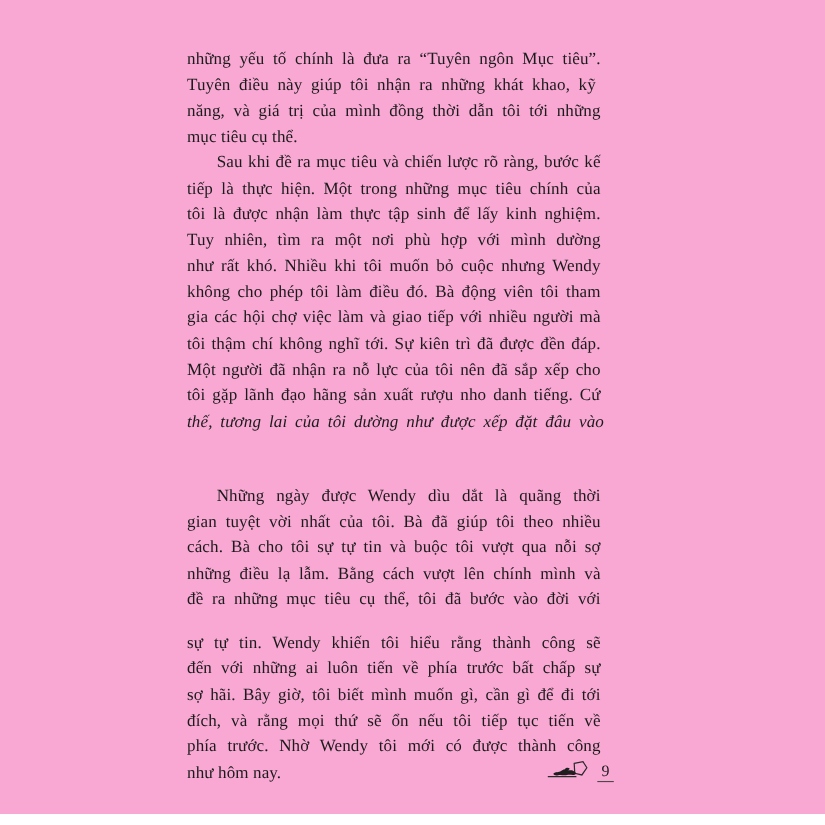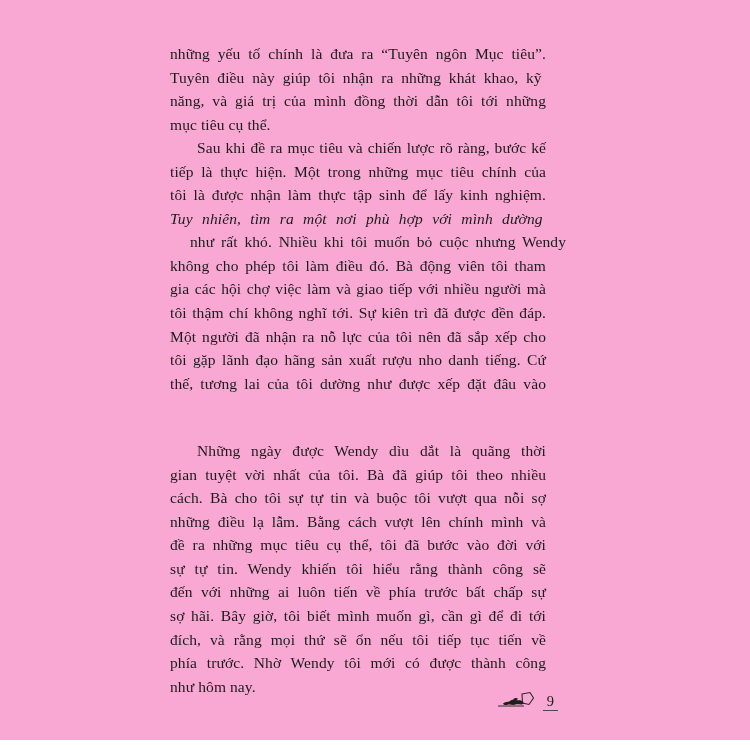--- a/index.html
+++ b/index.html
@@ -60,34 +60,34 @@
 <div class="page">
 
   <div class="textblock">
       <div class="line" style="word-spacing: 3.82656px;"><span>những yếu tố chính là đưa ra “Tuyên ngôn Mục tiêu”.</span></div>
       <div class="line" style="word-spacing: 3.80313px;"><span>Tuyên điều này giúp tôi nhận ra những khát khao, kỹ</span></div>
       <div class="line" style="word-spacing: 3.89489px;"><span>năng, và giá trị của mình đồng thời dẫn tôi tới những</span></div>
       <div class="line end"><span>mục tiêu cụ thể.</span></div>
       <div class="line indent" style="word-spacing: 0.947917px;"><span>Sau khi đề ra mục tiêu và chiến lược rõ ràng, bước kế</span></div>
       <div class="line" style="word-spacing: 3.57812px;"><span>tiếp là thực hiện. Một trong những mục tiêu chính của</span></div>
       <div class="line" style="word-spacing: 2.92898px;"><span>tôi là được nhận làm thực tập sinh để lấy kinh nghiệm.</span></div>
-      <div class="line" style="word-spacing: 5.37188px; font-style: italic;"><span>Tuy nhiên, tìm ra một nơi phù hợp với mình dường</span></div>
-      <div class="line" style="word-spacing: 2.80156px; margin-left: 20px;"><span>như rất khó. Nhiều khi tôi muốn bỏ cuộc nhưng Wendy</span></div>
+      <div class="line" style="word-spacing: 5.37188px;"><span>Tuy nhiên, tìm ra một nơi phù hợp với mình dường</span></div>
+      <div class="line" style="word-spacing: 2.80156px;"><span>như rất khó. Nhiều khi tôi muốn bỏ cuộc nhưng Wendy</span></div>
       <div class="line" style="word-spacing: 2.62642px;"><span>không cho phép tôi làm điều đó. Bà động viên tôi tham</span></div>
       <div class="line" style="word-spacing: 1.50391px;"><span>gia các hội chợ việc làm và giao tiếp với nhiều người mà</span></div>
       <div class="line" style="word-spacing: 1.54427px;"><span>tôi thậm chí không nghĩ tới. Sự kiên trì đã được đền đáp.</span></div>
       <div class="line" style="word-spacing: 1.98317px;"><span>Một người đã nhận ra nỗ lực của tôi nên đã sắp xếp cho</span></div>
       <div class="line" style="word-spacing: 2.38068px;"><span>tôi gặp lãnh đạo hãng sản xuất rượu nho danh tiếng. Cứ</span></div>
-      <div class="line" style="word-spacing: 3.13068px;"><span>thế, tương lai của tôi dường như được xếp đặt đâu vào</span></div>
+      <div class="line" style="word-spacing: 3.13068px; font-style: italic;"><span>thế, tương lai của tôi dường như được xếp đặt đâu vào</span></div>
       <div class="line indent" style="word-spacing: 6.73633px; margin-top: 44px;"><span>Những ngày được Wendy dìu dắt là quãng thời</span></div>
       <div class="line" style="word-spacing: 4.06534px;"><span>gian tuyệt vời nhất của tôi. Bà đã giúp tôi theo nhiều</span></div>
       <div class="line" style="word-spacing: 3.25361px; text-align: center;"><span>cách. Bà cho tôi sự tự tin và buộc tôi vượt qua nỗi sợ</span></div>
       <div class="line" style="word-spacing: 3.8125px;"><span>những điều lạ lẫm. Bằng cách vượt lên chính mình và</span></div>
       <div class="line" style="word-spacing: 3.8125px;"><span>đề ra những mục tiêu cụ thể, tôi đã bước vào đời với</span></div>
-      <div class="line" style="word-spacing: 5.9125px;"><span>sự tự tin. Wendy khiến tôi hiểu rằng thành công sẽ</span></div>
+      <div class="line" style="word-spacing: 5.9125px; margin-top: 16px;"><span>sự tự tin. Wendy khiến tôi hiểu rằng thành công sẽ</span></div>
       <div class="line" style="word-spacing: 4.29688px;"><span>đến với những ai luôn tiến về phía trước bất chấp sự</span></div>
       <div class="line" style="word-spacing: 2.6238px;"><span>sợ hãi. Bây giờ, tôi biết mình muốn gì, cần gì để đi tới</span></div>
       <div class="line" style="word-spacing: 4.98177px;"><span>đích, và rằng mọi thứ sẽ ổn nếu tôi tiếp tục tiến về</span></div>
       <div class="line" style="word-spacing: 5.67708px;"><span>phía trước. Nhờ Wendy tôi mới có được thành công</span></div>
       <div class="line end"><span>như hôm nay.</span></div>
     </div>
 
   <div class="footer">
     <span class="orn">
       <svg width="44" height="20" viewBox="0 0 44 20" xmlns="http://www.w3.org/2000/svg">

